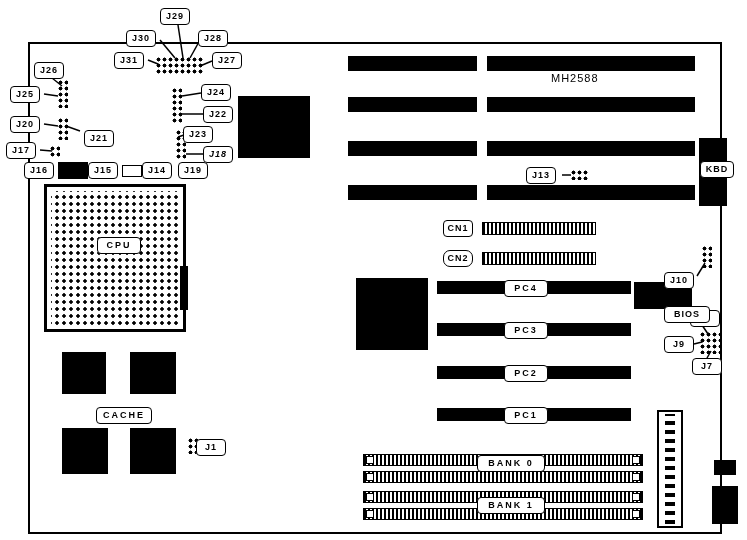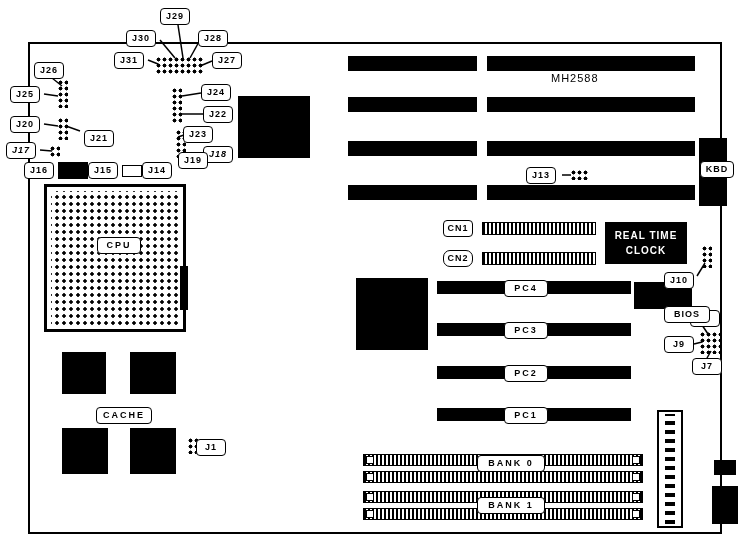--- a/index.html
+++ b/index.html
@@ -120,21 +120,20 @@
 
   <div class="model-text">MH2588</div>
 
   <div class="pins" style="left:571px; top:170px; width:18px; height:10px;"></div>
 
   <div class="chip" style="left:699px; top:138px; width:28px; height:68px;"></div>
 
   <div class="stripes-v" style="left:482px; top:222px; width:114px; height:13px;"></div>
   <div class="stripes-v" style="left:482px; top:252px; width:114px; height:13px;"></div>
 
-  <div class="rtc">REAL TIME CLOCK</div>
 
   <div class="pins" style="left:702px; top:246px; width:10px; height:22px;"></div>
 
   <div class="chip" style="left:634px; top:282px; width:58px; height:27px;"></div>
   <div class="pins" style="left:700px; top:332px; width:20px; height:22px;"></div>
 
   <div class="pci" style="top:281px;"></div>
   <div class="pci" style="top:323px;"></div>
   <div class="pci" style="top:366px;"></div>
   <div class="pci" style="top:408px;"></div>
@@ -165,26 +164,26 @@
   <div class="callout" style="left:198px; top:30px;">J28</div>
   <div class="callout" style="left:114px; top:52px;">J31</div>
   <div class="callout" style="left:212px; top:52px;">J27</div>
   <div class="callout" style="left:34px;  top:62px;">J26</div>
   <div class="callout" style="left:10px;  top:86px;">J25</div>
   <div class="callout" style="left:201px; top:84px;">J24</div>
   <div class="callout" style="left:203px; top:106px;">J22</div>
   <div class="callout" style="left:10px;  top:116px;">J20</div>
   <div class="callout" style="left:183px; top:126px;">J23</div>
   <div class="callout" style="left:76px;  top:130px;margin-left:8px;">J21</div>
-  <div class="callout" style="left:6px;   top:142px;font-style:italic;">J17</div>
+  <div class="callout" style="left:6px;   top:142px;">J17</div>
   <div class="callout" style="left:203px; top:146px;font-style:italic;">J18</div>
   <div class="callout" style="left:24px;  top:162px;text-align:center;">J16</div>
   <div class="callout" style="left:88px;  top:162px;">J15</div>
   <div class="callout" style="left:142px; top:162px;">J14</div>
-  <div class="callout" style="left:178px; top:152px;">J19</div>
+  <div class="callout" style="left:178px; top:162px;">J19</div>
   <div class="callout" style="left:526px; top:167px;">J13</div>
   <div class="callout" style="left:664px; top:272px;">J10</div>
   <div class="callout" style="left:690px; top:310px;">J8</div>
   <div class="callout" style="left:664px; top:336px;">J9</div>
   <div class="callout" style="left:692px; top:358px;">J7</div>
   <div class="callout" style="left:196px; top:439px;">J1</div>
 
   <div class="callout wide" style="left:97px;  top:237px; min-width:44px;">CPU</div>
   <div class="callout wide" style="left:96px;  top:407px; min-width:56px;">CACHE</div>
   <div class="callout" style="left:700px; top:161px; min-width:34px;">KBD</div>

